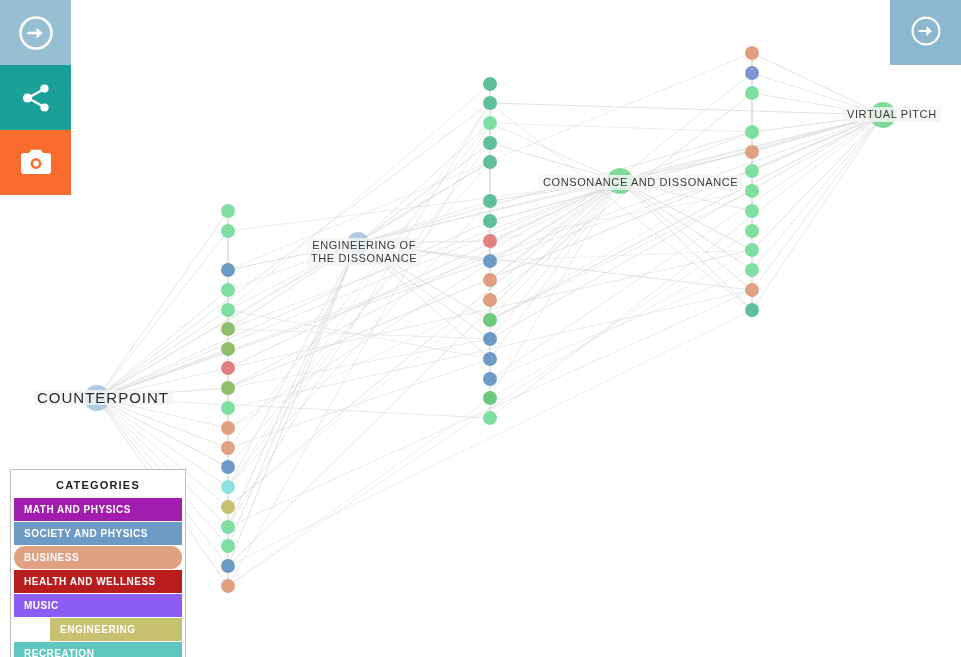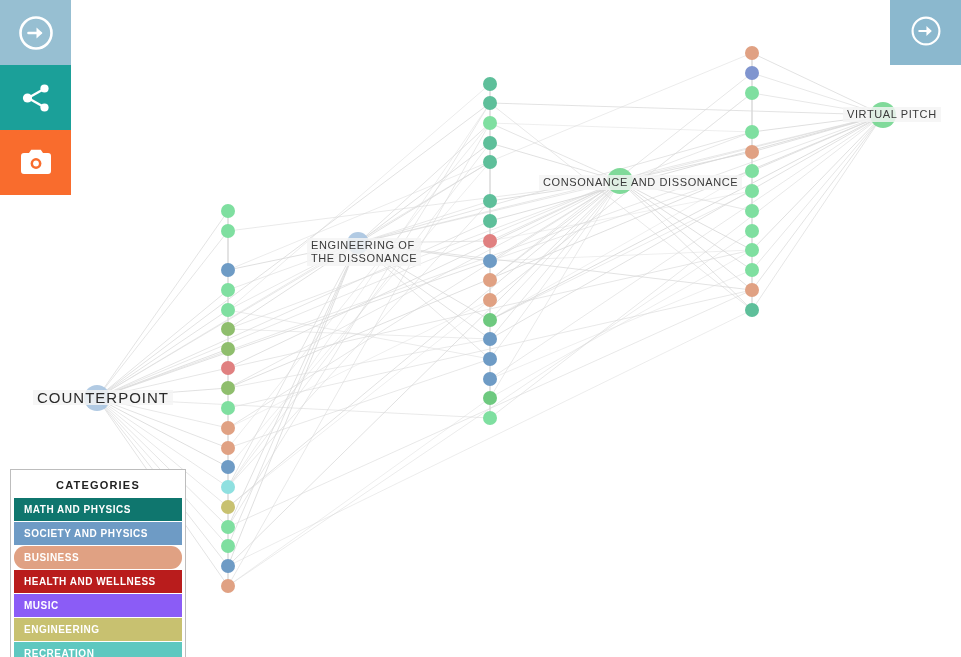--- a/index.html
+++ b/index.html
@@ -16,21 +16,21 @@
 
   
   .node-label{
     position:absolute;
     font-size:11px;
     letter-spacing:.6px;
     color:#3a3a3a;
     background:rgba(244,244,244,.82);
     padding:1px 4px;
     white-space:pre;
-    text-align:left;
+    text-align:center;
     line-height:13px;
     pointer-events:none;
   }
   .node-label.big{font-size:15px;letter-spacing:1px;color:#2b2b2b;}
 
   
   #toolbar{position:absolute;left:0;top:0;width:71px;}
   .tool-btn{
     width:71px;height:65px;
     display:flex;align-items:center;justify-content:center;
@@ -358,23 +358,23 @@
         <circle cx="19" cy="19" r="15" fill="none" stroke="#ffffff" stroke-width="2.4"></circle>
         <path d="M11.5 19 H23.5" stroke="#ffffff" stroke-width="2.4" stroke-linecap="round"></path>
         <path d="M19.5 13.5 L25.5 19 L19.5 24.5 Z" fill="#ffffff"></path>
       </svg>
     </span>
   </div>
 
   <div id="legend">
     <div id="legend-title">CATEGORIES</div>
     <div id="legend-rows">
-        <div class="legend-row" style="background: #0f766e;"><span>MATH AND PHYSICS</span></div>
+        <div class="legend-row" style="background: #a21caf;"><span>MATH AND PHYSICS</span></div>
         <div class="legend-row" style="background: rgb(110, 155, 197);"><span>SOCIETY AND PHYSICS</span></div>
         <div class="legend-row" style="background: rgb(224, 161, 131); border-radius: 11px;"><span>BUSINESS</span></div>
         <div class="legend-row" style="background: #b91c1c;"><span>HEALTH AND WELLNESS</span></div>
         <div class="legend-row" style="background: #8b5cf6;"><span>MUSIC</span></div>
-        <div class="legend-row" style="background: rgb(200, 193, 112);"><span>ENGINEERING</span></div>
+        <div class="legend-row" style="background: rgb(200, 193, 112); margin-left: 36px;"><span>ENGINEERING</span></div>
         <div class="legend-row" style="background: rgb(94, 200, 192);"><span>RECREATION</span></div>
       </div>
   </div>
 
 </div>
 
 </body></html>

